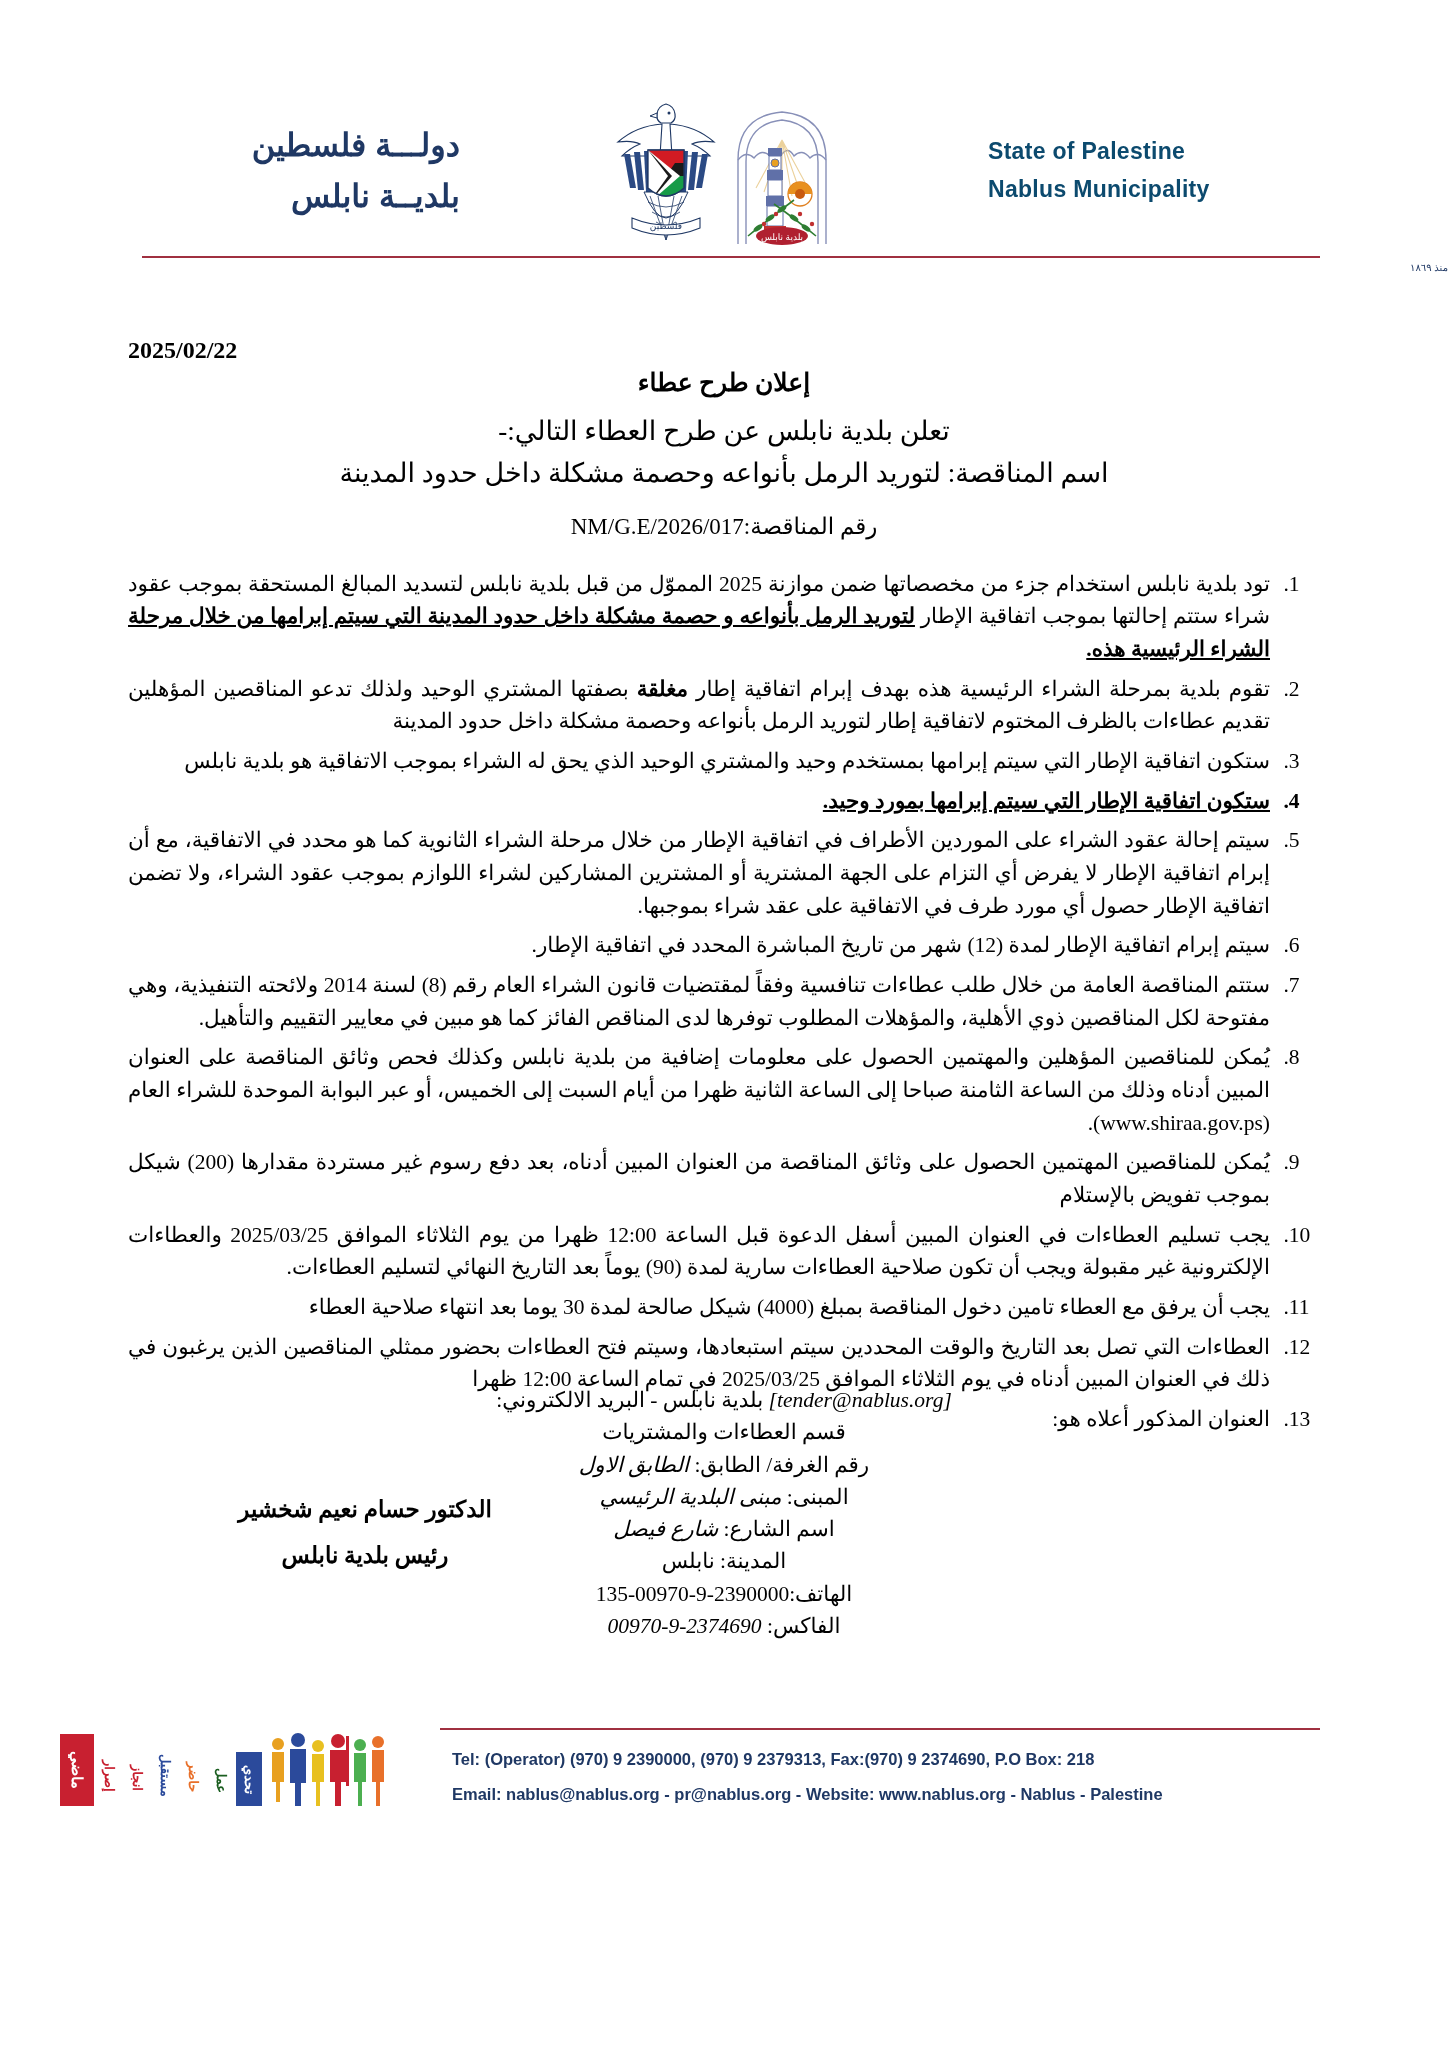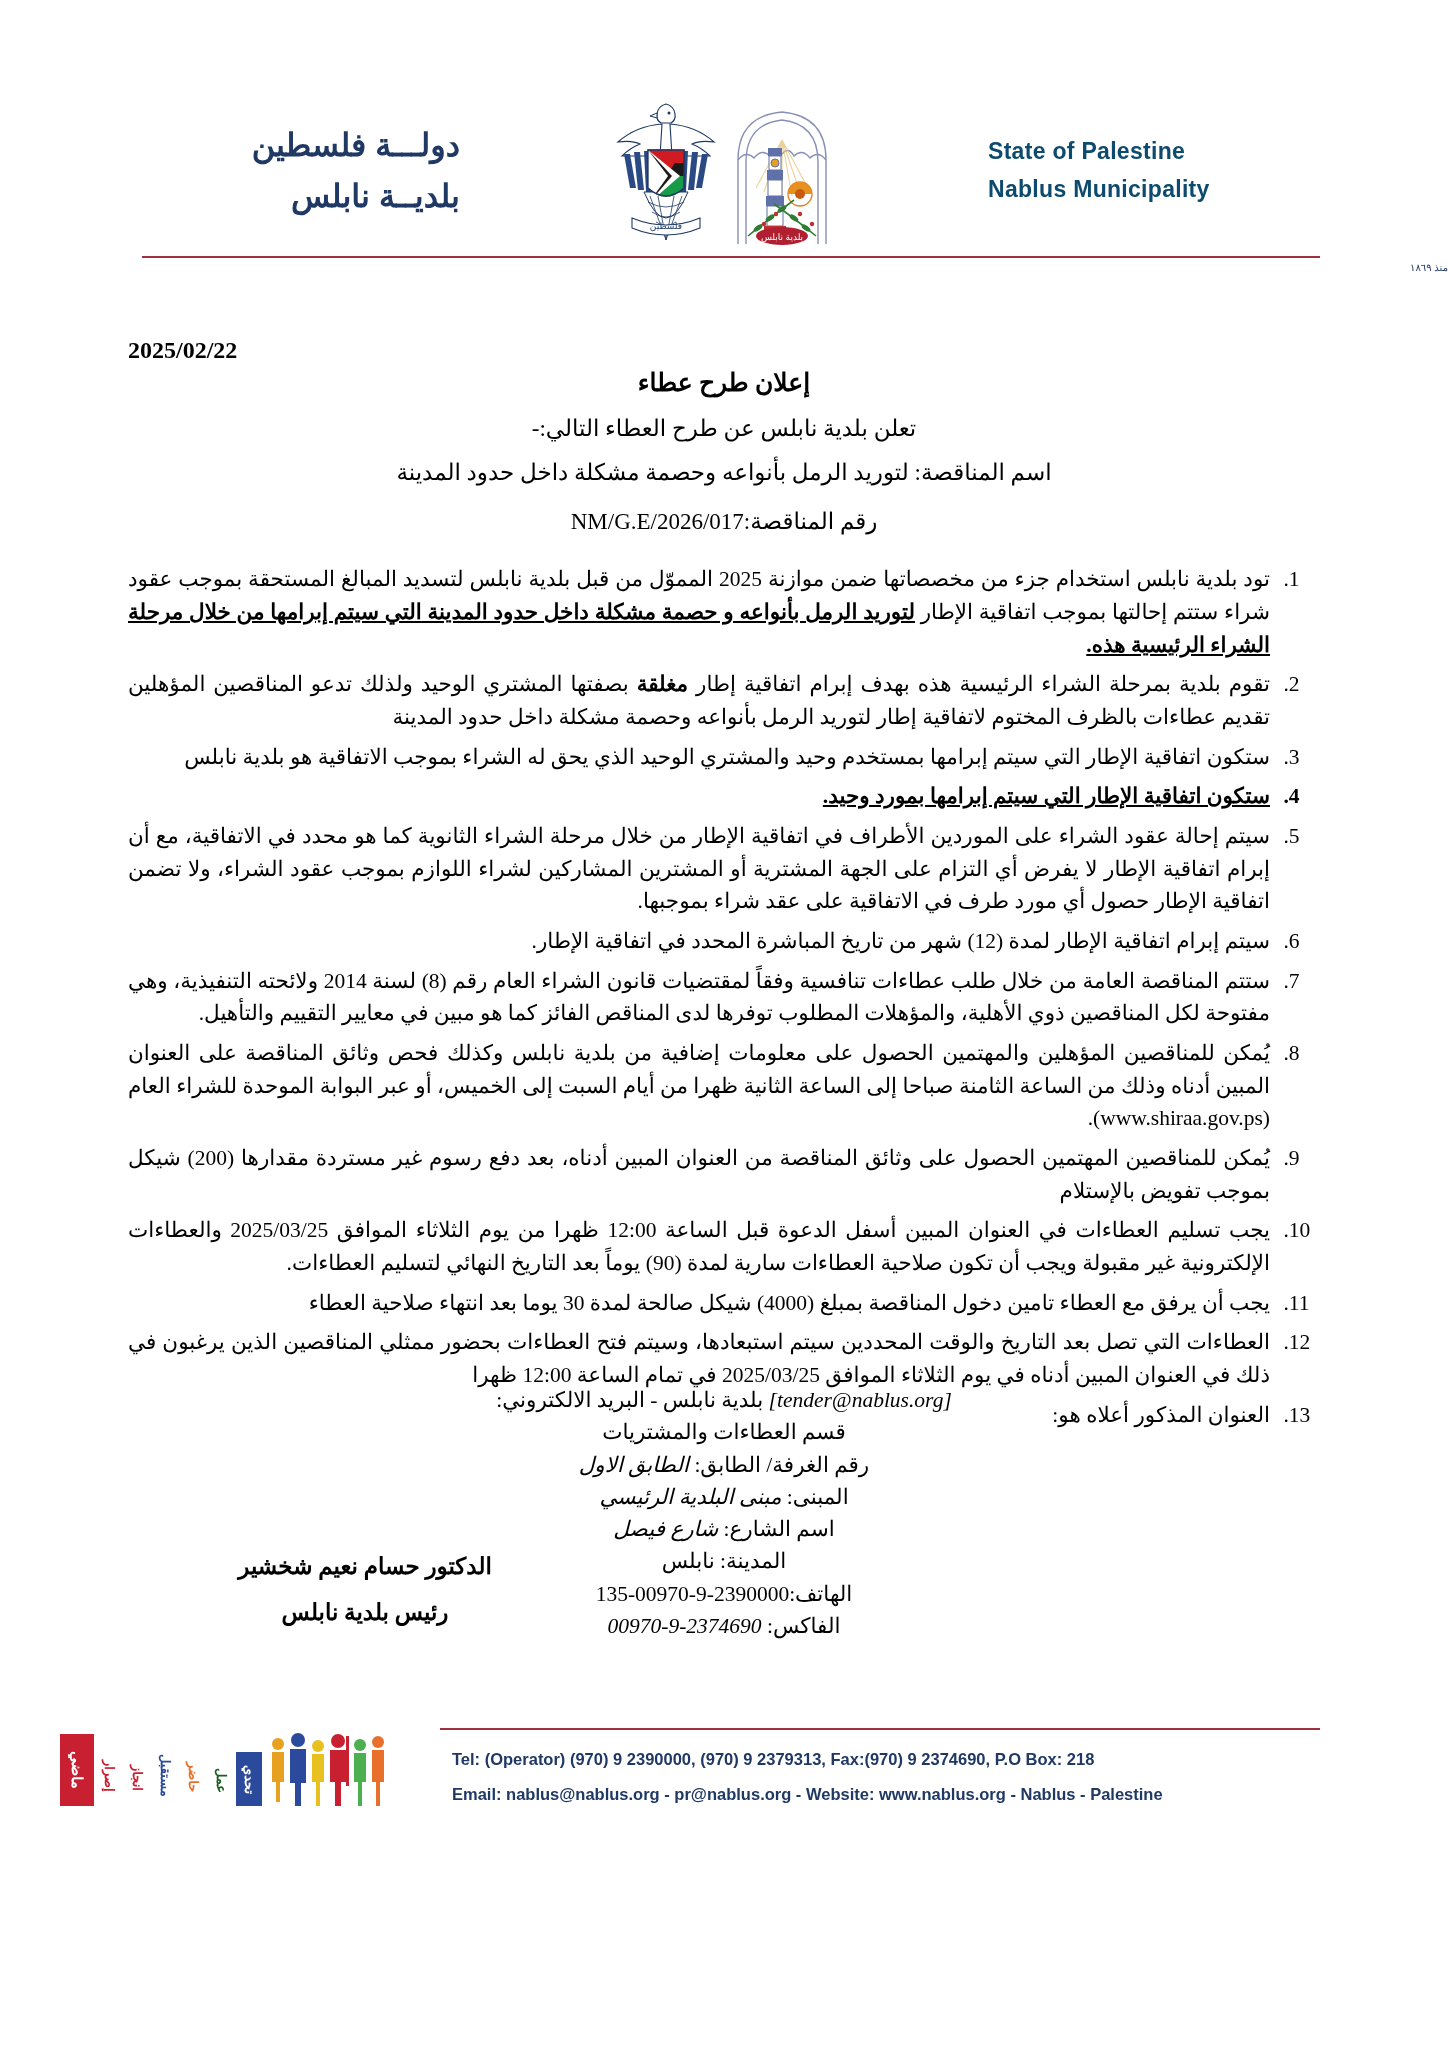--- a/index.html
+++ b/index.html
@@ -90,23 +90,22 @@
     text-align: right;
   }
   .doc-title {
     text-align: center;
     font-weight: bold;
     font-size: 25px;
     margin: 0 0 14px 0;
   }
   .sub {
     text-align: center;
-    font-size: 23px;
+    font-size: 27px;
     line-height: 1.55;
-    margin-top: 8px;
   }
   .tender-no {
     text-align: center;
     font-size: 23px;
     margin-top: 18px;
     margin-bottom: 28px;
   }
   .tender-no .code { direction: ltr; unicode-bidi: embed; }
 
   ol.items {
@@ -138,21 +137,21 @@
   }
   .addr {
     text-align: center;
     font-size: 21.5px;
     line-height: 1.5;
   }
   .addr .it { font-style: italic; }
   .addr .em { font-style: italic; direction: ltr; unicode-bidi: embed; display: inline-block; }
   .sign {
     position: absolute;
-    top: 1544px; left: 165px;
+    top: 1487px; left: 165px;
     width: 400px;
     text-align: center;
     direction: rtl;
     font-weight: bold;
     font-size: 23px;
     line-height: 2.0;
   }
 
   
   .footer {

